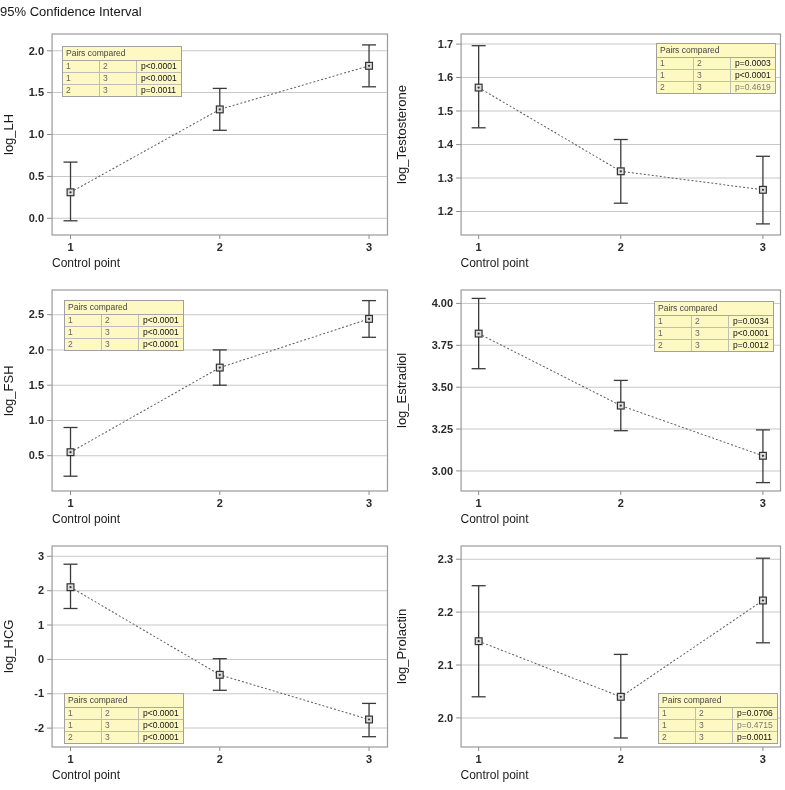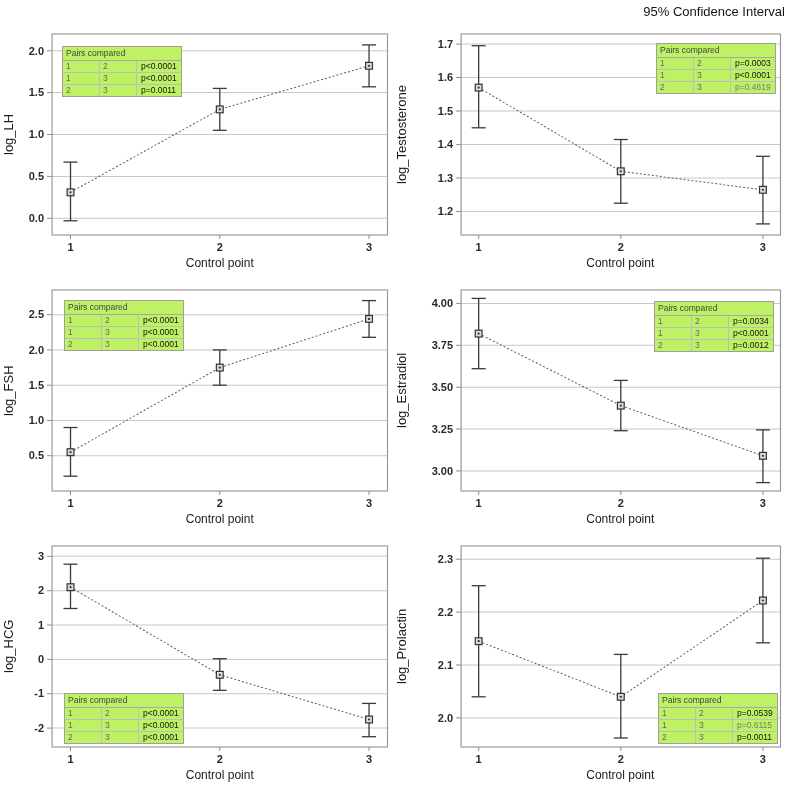--- a/index.html
+++ b/index.html
@@ -3,45 +3,45 @@
 <meta charset="utf-8">
 <style>
   html, body { margin: 0; padding: 0; background: #ffffff; }
   body {
     width: 785px; height: 790px; overflow: hidden;
     font-family: "Liberation Sans", sans-serif;
     color: #1f1f1f;
     position: relative;
   }
   .fig-title {
-    height: 22px; line-height: 24px; text-align: right;
+    height: 22px; line-height: 24px; text-align: left;
     font-size: 13px; color: #151515;
   }
   .grid {
     display: grid;
     grid-template-columns: 1fr 1fr;
     grid-template-rows: 256px 256px 256px;
     width: 785px;
   }
   .cell { position: relative; width: 100%; height: 256px; }
   .cell svg { position: absolute; left: 0; top: 0; width: 100%; height: 100%; display: block; }
   .ylabel {
     position: absolute; left: 1px; top: 12px; height: 201px; width: 16px;
     writing-mode: vertical-rl; transform: rotate(180deg);
     text-align: center; font-size: 13px; color: #1a1a1a; line-height: 16px;
     white-space: nowrap;
   }
   .xlabel {
     position: absolute; bottom: 8px; left: var(--ml);
     width: calc(100% - var(--ml) - 5px);
-    text-align: center; font-size: 12px; color: #1c1c1c;
+    text-align: left; font-size: 12px; color: #1c1c1c;
   }
   .tick-label { font-size: 11px; font-weight: bold; fill: #2a2a2a; }
   .ptable {
-    position: absolute; width: 118px; background: #bef264;
+    position: absolute; width: 118px; background: #fef9c3;
     border: 1px solid #a0a0a0; font-size: 8.5px; line-height: 11px;
     color: #555; z-index: 2;
   }
   .pt-header { padding: 1px 3px; border-bottom: 1px solid #a8a8a8; color: #444; }
   .pt-row { display: flex; border-bottom: 1px solid #bdbdbd; }
   .pt-row:last-child { border-bottom: none; }
   .pt-c { width: 30px; padding: 0 3px; border-right: 1px solid #bdbdbd; color: #666; }
   .pt-p { flex: 1; padding: 0 4px; color: #7a7a7a; }
   .pt-p.bold { font-weight: normal; color: #111; }
 </style>
@@ -489,26 +489,26 @@
           <rect x="366.055" y="63.1" width="6.8" height="6.8" fill="#dcdcdc" stroke="#333333" stroke-width="1.2"></rect>
           <circle cx="369.455" cy="66.5" r="1.1" fill="#333333"></circle>
         </g>
       </svg>
     <div class="xlabel">Control point</div>
     <div class="ptable" style="right:7px;bottom:46px">
         <div class="pt-header">Pairs compared</div>
         <div class="pt-row">
           <span class="pt-c">1</span>
           <span class="pt-c">2</span>
-          <span class="pt-p bold">p=0.0539</span>
-        </div>
-        <div class="pt-row">
-          <span class="pt-c">1</span>
-          <span class="pt-c">3</span>
-          <span class="pt-p">p=0.6115</span>
+          <span class="pt-p bold">p=0.0706</span>
+        </div>
+        <div class="pt-row">
+          <span class="pt-c">1</span>
+          <span class="pt-c">3</span>
+          <span class="pt-p">p=0.4715</span>
         </div>
         <div class="pt-row">
           <span class="pt-c">2</span>
           <span class="pt-c">3</span>
           <span class="pt-p bold">p=0.0011</span>
         </div>
       </div>
   </div>
 
 </div>

